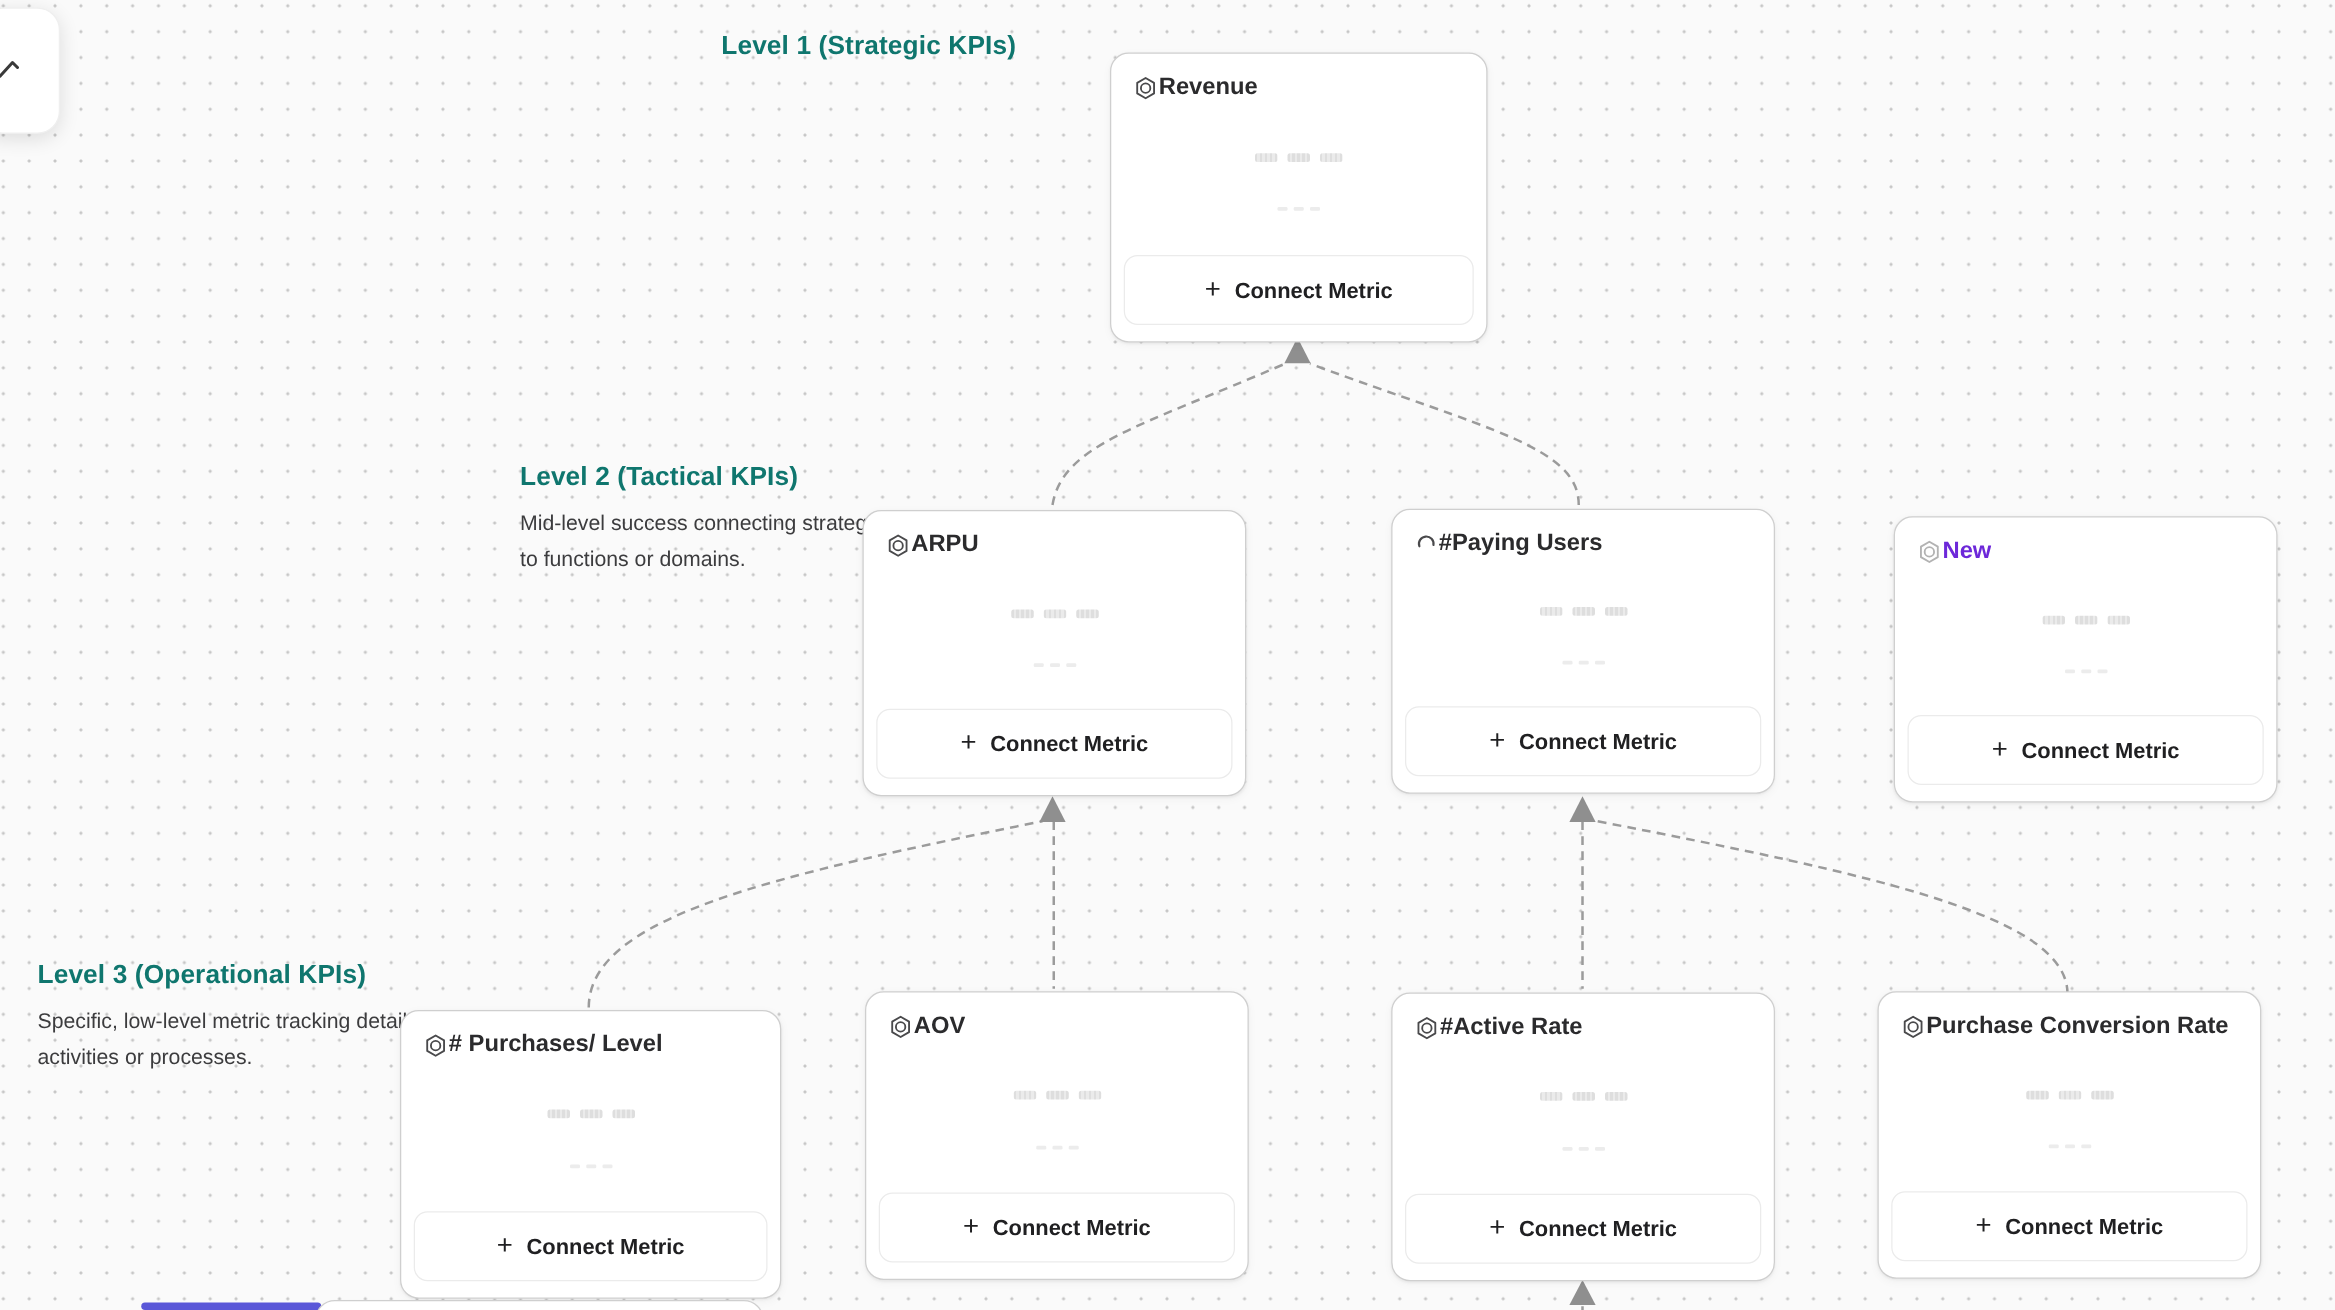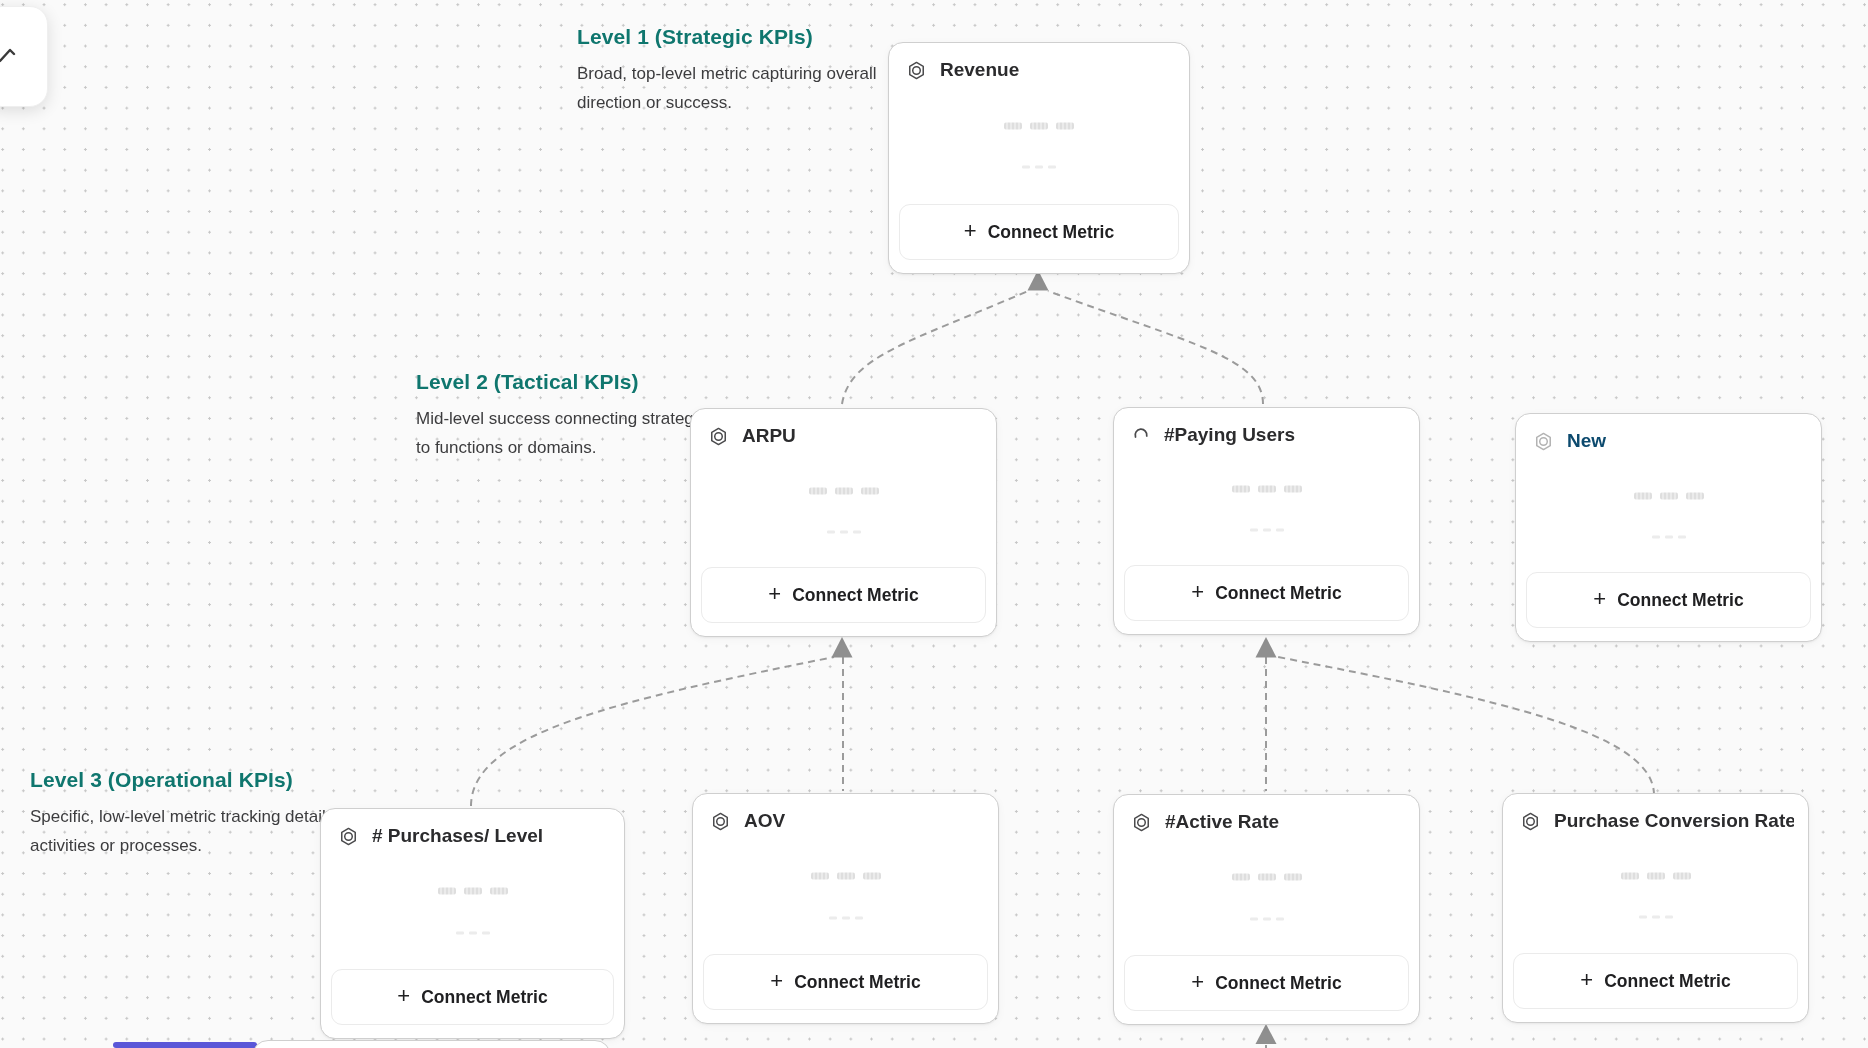--- a/index.html
+++ b/index.html
@@ -29,26 +29,26 @@
   #level2{left:380px;top:370px;margin-left:36px;} #level2 p{width:292px;}
   #level3{left:30px;top:768px;} #level3 p{width:318px;}
 
   
   .card{
     position:absolute;background:#fff;border:1px solid #cfcfcf;border-radius:15px;
     box-shadow:0 1px 2px rgba(0,0,0,.05),0 2px 8px rgba(0,0,0,.04);
   }
   .card-head{
     position:absolute;left:17px;top:16px;right:14px;
-    display:flex;align-items:center;gap:13px;
+    display:flex;align-items:center;
   }
   .card-head .icon{flex:0 0 auto;display:inline-flex;color:#4a4a4c;}
   .card-title{font-size:19px;font-weight:700;color:#2b2b2d;white-space:nowrap;overflow:hidden;}
   .card.placeholder .icon{color:#b3b3b3;}
-  .card.placeholder .card-title{color:#0c4a6e;font-weight:700;}
+  .card.placeholder .card-title{color:#6d28d9;font-weight:700;}
 
   .skel-row{position:absolute;left:50%;display:flex;align-items:center;}
   .skel-a{top:36%;transform:translate(-50%,-50%);gap:8px;}
   .skel-a span{
     width:18px;height:7px;border-radius:2px;
     background:repeating-linear-gradient(90deg,#dedede 0 2px,#ebebeb 2px 4px);
   }
   .skel-b{top:54%;transform:translate(-50%,-50%);gap:5px;}
   .skel-b span{width:8px;height:3px;border-radius:1px;background:#ececec;}
 
@@ -98,21 +98,20 @@
   <g fill="#8f8f8f" stroke="none">
     <path d="M1038,270 L1027.5,290.5 L1048.5,290.5 Z"></path>
     <path d="M842,637 L831.5,657.5 L852.5,657.5 Z"></path>
     <path d="M1266,637 L1255.5,657.5 L1276.5,657.5 Z"></path>
     <path d="M1266,1024 L1255.5,1044 L1276.5,1044 Z"></path>
   </g>
 </svg>
 
 <div class="level-label" id="level1">
   <h2>Level 1 (Strategic KPIs)</h2>
-  <p>Broad, top-level metric capturing overall direction or success.</p>
 </div>
 <div class="level-label" id="level2">
   <h2>Level 2 (Tactical KPIs)</h2>
   <p>Mid-level success connecting strategy to functions or domains.</p>
 </div>
 <div class="level-label" id="level3">
   <h2>Level 3 (Operational KPIs)</h2>
   <p>Specific, low-level metric tracking detailed activities or processes.</p>
 </div>
 

